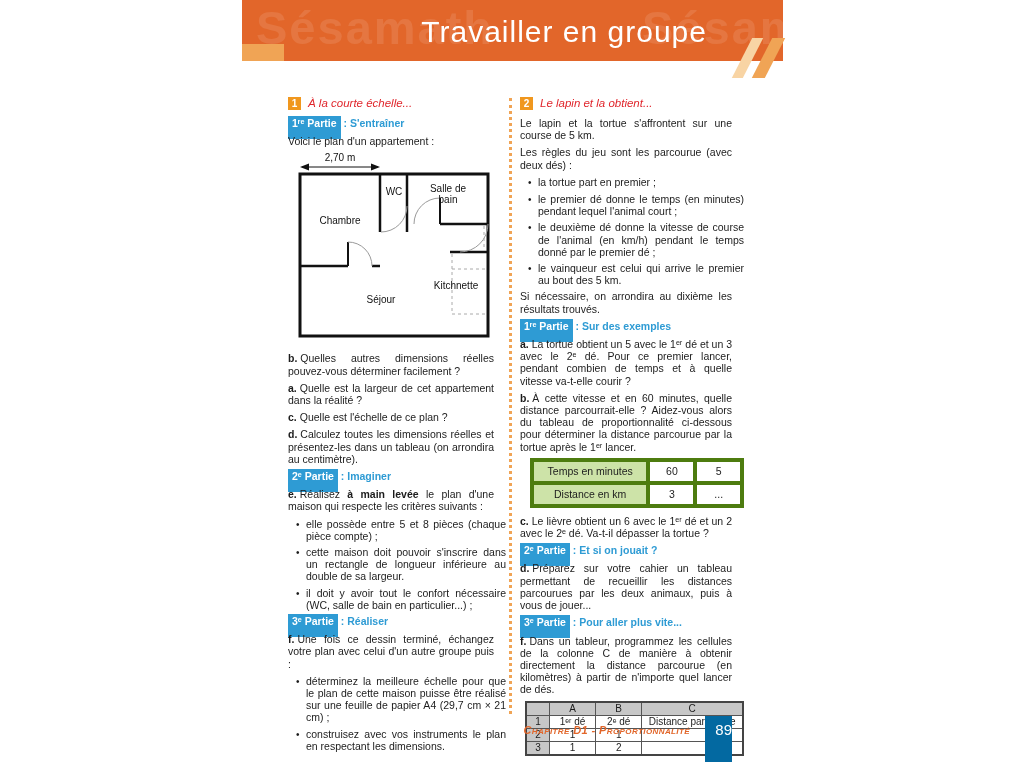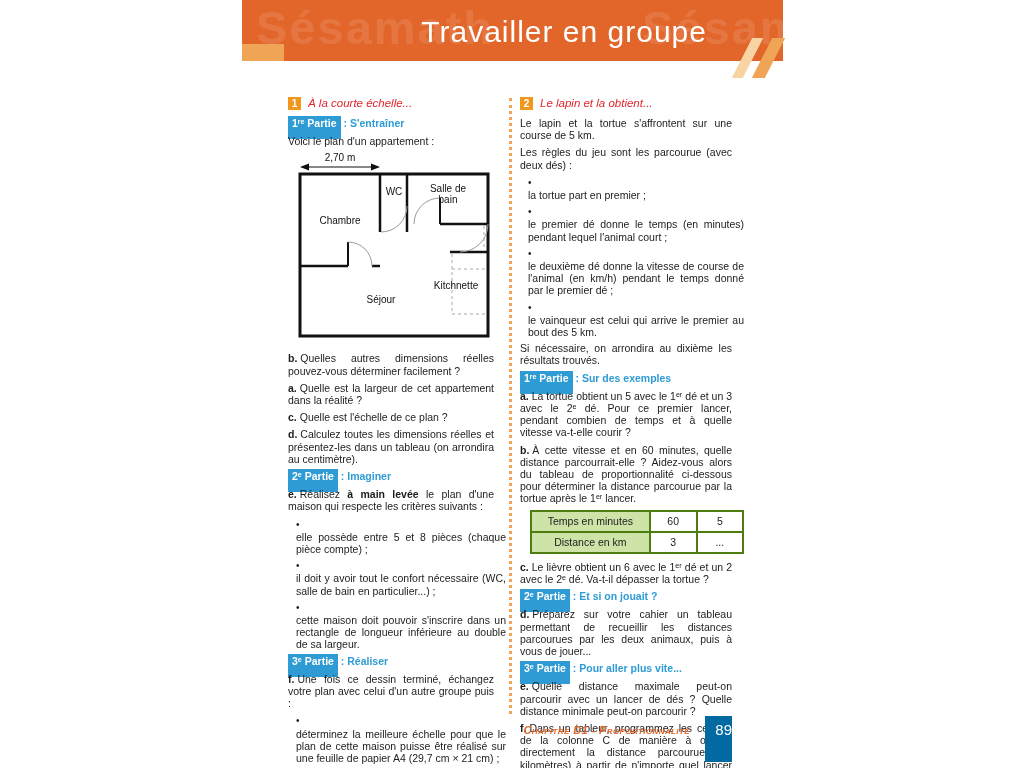--- a/index.html
+++ b/index.html
@@ -38,35 +38,35 @@
   p.para .ql{margin-right:3px;}
   .ex-head{display:flex;align-items:center;margin:0 0 7px 0;}
   .num-badge{flex:none;display:inline-block;width:13px;height:13px;margin-right:7px;
              background:var(--badge_orange);color:#fff;font-size:10px;font-weight:bold;
              text-align:center;line-height:13px;}
   .ex-title{color:var(--title_red);font-weight:normal;font-style:italic;font-size:11.5px;}
   .part-head{margin:3px 0 6px 0;}
   .part-badge{background:var(--part_blue);color:#fff;font-weight:bold;font-size:10.5px;
               padding:1px 4px 10px 4px;}
   .part-title{color:var(--part_blue);font-weight:bold;font-size:10.5px;}
-  .bullet{display:flex;margin:0 0 4px 8px;flex-direction:column;}
+  .bullet{display:flex;margin:0 0 4px 8px;}
   .dot{flex:none;width:10px;color:var(--ink);}
   .dot::before{content:"\2022";font-size:10px;}
   .btxt{flex:1;text-align:justify;}
 
   
   .plan-svg{display:block;margin:2px 0 8px 0;}
   .wall{stroke:#111;fill:none;}
   .door{stroke:#9a9a9a;stroke-width:1;fill:none;}
   .dash{stroke:#aaa;stroke-width:1;fill:none;stroke-dasharray:3 3;}
   .room-label{font-size:10px;fill:#111;}
 
   
   table.prop{border-collapse:collapse;margin:2px 0 7px 10px;font-size:10.5px;}
-  table.prop td{border:2px solid #4d7c0f;height:19px;text-align:center;padding:0 3px;}
+  table.prop td{border:4px solid #4d7c0f;height:19px;text-align:center;padding:0 3px;}
   table.prop td.g{background:var(--table_green);width:124px;}
   table.prop td.v{width:44px;}
 
   
   table.sheet{border-collapse:collapse;margin:3px 0 0 5px;font-size:10px;
               border:2px solid #444;}
   table.sheet th,table.sheet td{border:1px solid #555;height:12px;padding:0 2px;
               text-align:center;font-weight:normal;}
   table.sheet th{background:var(--sheet_gray);}
   .cw-num{width:20px;} .cw-a{width:46px;} .cw-b{width:46px;} .cw-c{width:104px;}
@@ -162,25 +162,25 @@
 
     <p class="para">
       <b class="ql">e.</b><span>Réalisez </span><b>à main levée</b><span> le plan d'une maison qui respecte les critères suivants :</span></p>
 
     <div class="bullet">
       <span class="dot"></span>
       <span class="btxt">elle possède entre 5 et 8 pièces (chaque pièce compte) ;</span>
       </div>
     <div class="bullet">
       <span class="dot"></span>
+      <span class="btxt">cette maison doit pouvoir s'inscrire dans un rectangle de longueur inférieure au double de sa largeur.</span>
+      </div>
+    <div class="bullet">
+      <span class="dot"></span>
       <span class="btxt">il doit y avoir tout le confort nécessaire (WC, salle de bain en particulier...) ;</span>
-      </div>
-    <div class="bullet">
-      <span class="dot"></span>
-      <span class="btxt">cette maison doit pouvoir s'inscrire dans un rectangle de longueur inférieure au double de sa largeur.</span>
       </div>
 
 
     <div class="part-head">
       <span class="part-badge">3ᵉ Partie</span>
       <span class="part-title">: Réaliser</span>
     </div>
 
     <p class="para">
       <b class="ql">f.</b><span>Une fois ce dessin terminé, échangez votre plan avec celui d'un autre groupe puis :</span></p>
@@ -258,22 +258,20 @@
     </div>
 
     <p class="para">
       <b class="ql">d.</b><span>Préparez sur votre cahier un tableau permettant de recueillir les distances parcourues par les deux animaux, puis à vous de jouer...</span></p>
 
     <div class="part-head">
       <span class="part-badge">3ᵉ Partie</span>
       <span class="part-title">: Pour aller plus vite...</span>
     </div>
 
-    <p class="para">
-      <b class="ql">e.</b><span>Quelle distance maximale peut-on parcourir avec un lancer de dés ? Quelle distance minimale peut-on parcourir ?</span></p>
     <p class="para">
       <b class="ql">f.</b><span>Dans un tableur, programmez les cellules de la colonne C de manière à obtenir directement la distance parcourue (en kilomètres) à partir de n'importe quel lancer de dés.</span></p>
 
     <table class="sheet">
       <tbody>
           <tr>
         <th class="cw-num"></th>
         <th class="cw-a">A</th>
         <th class="cw-b">B</th>
         <th class="cw-c">C</th>

